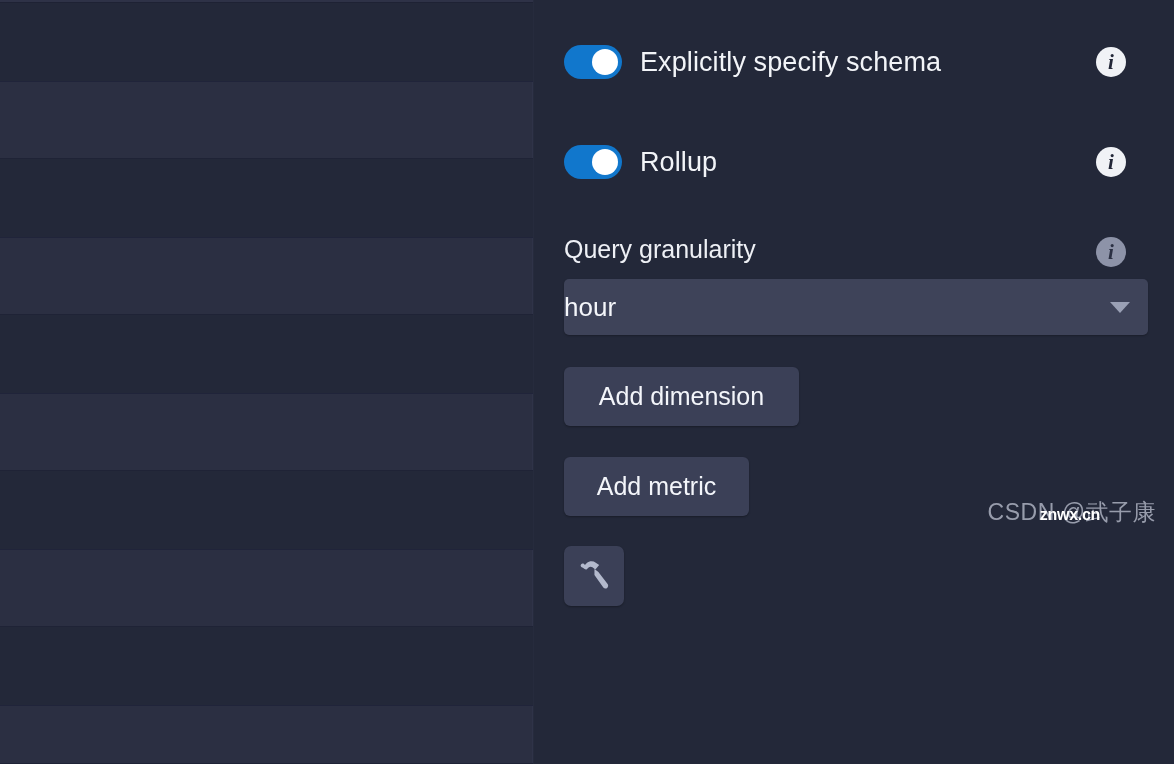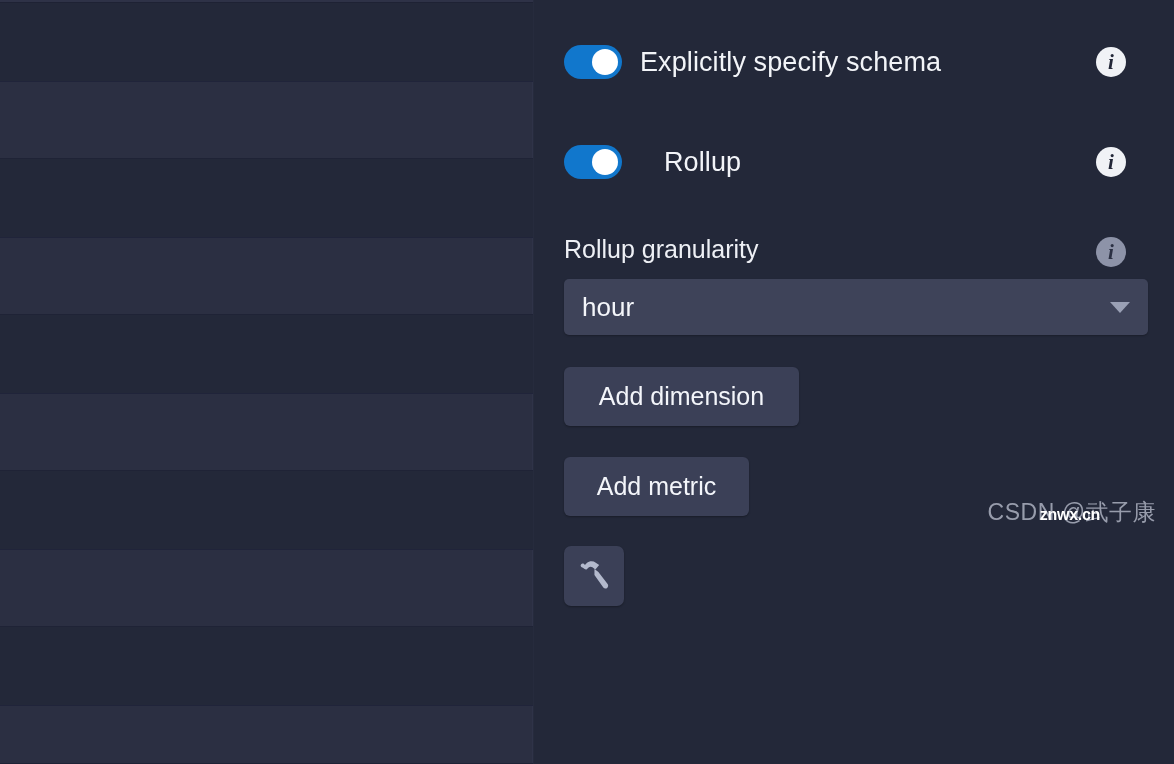--- a/index.html
+++ b/index.html
@@ -150,21 +150,20 @@
     background: #3e4359;
     border-radius: 5px;
     display: flex;
     align-items: center;
     cursor: pointer;
     box-shadow: 0 1px 2px rgba(0,0,0,0.25);
   }
   .select-value {
     color: #f4f6fa;
     font-size: 26px;
-    padding-left: 18px;
     flex: 1 1 auto;
     white-space: nowrap;
   }
   .caret {
     width: 0; height: 0;
     margin-right: 18px;
     border-left: 10px solid transparent;
     border-right: 10px solid transparent;
     border-top: 11px solid #9aa0b5;
     flex: 0 0 auto;
@@ -250,29 +249,29 @@
   <div id="right-pane">
 
     <div class="form-row" style="left:30px; top:45px;">
       <div class="switch">
         <div class="knob"></div>
       </div>
       <div class="switch-label">Explicitly specify schema</div>
     </div>
     <div class="info-icon" style="left:562px; top:47px;">i</div>
 
-    <div class="form-row" style="left:30px; top:145px;gap:24px;">
+    <div class="form-row" style="left:30px; top:145px;">
       <div class="switch">
         <div class="knob"></div>
       </div>
       <div class="switch-label">Rollup</div>
     </div>
     <div class="info-icon" style="left:562px; top:147px;">i</div>
 
-    <div class="field-label" style="left:30px; top:235px;">Rollup granularity</div>
+    <div class="field-label" style="left:30px; top:235px;">Query granularity</div>
     <div class="info-icon dim" style="left:562px; top:237px;">i</div>
 
     <div class="select-box" style="left:30px; top:279px; width:584px; height:56px;">
       <div class="select-value">hour</div>
       <div class="caret"></div>
     </div>
 
     <button class="btn" style="left:30px; top:457px; width:185px; height:59px;">Add metric</button>
 
     <button class="btn" style="left:30px; top:367px; width:235px; height:59px;">Add dimension</button>

